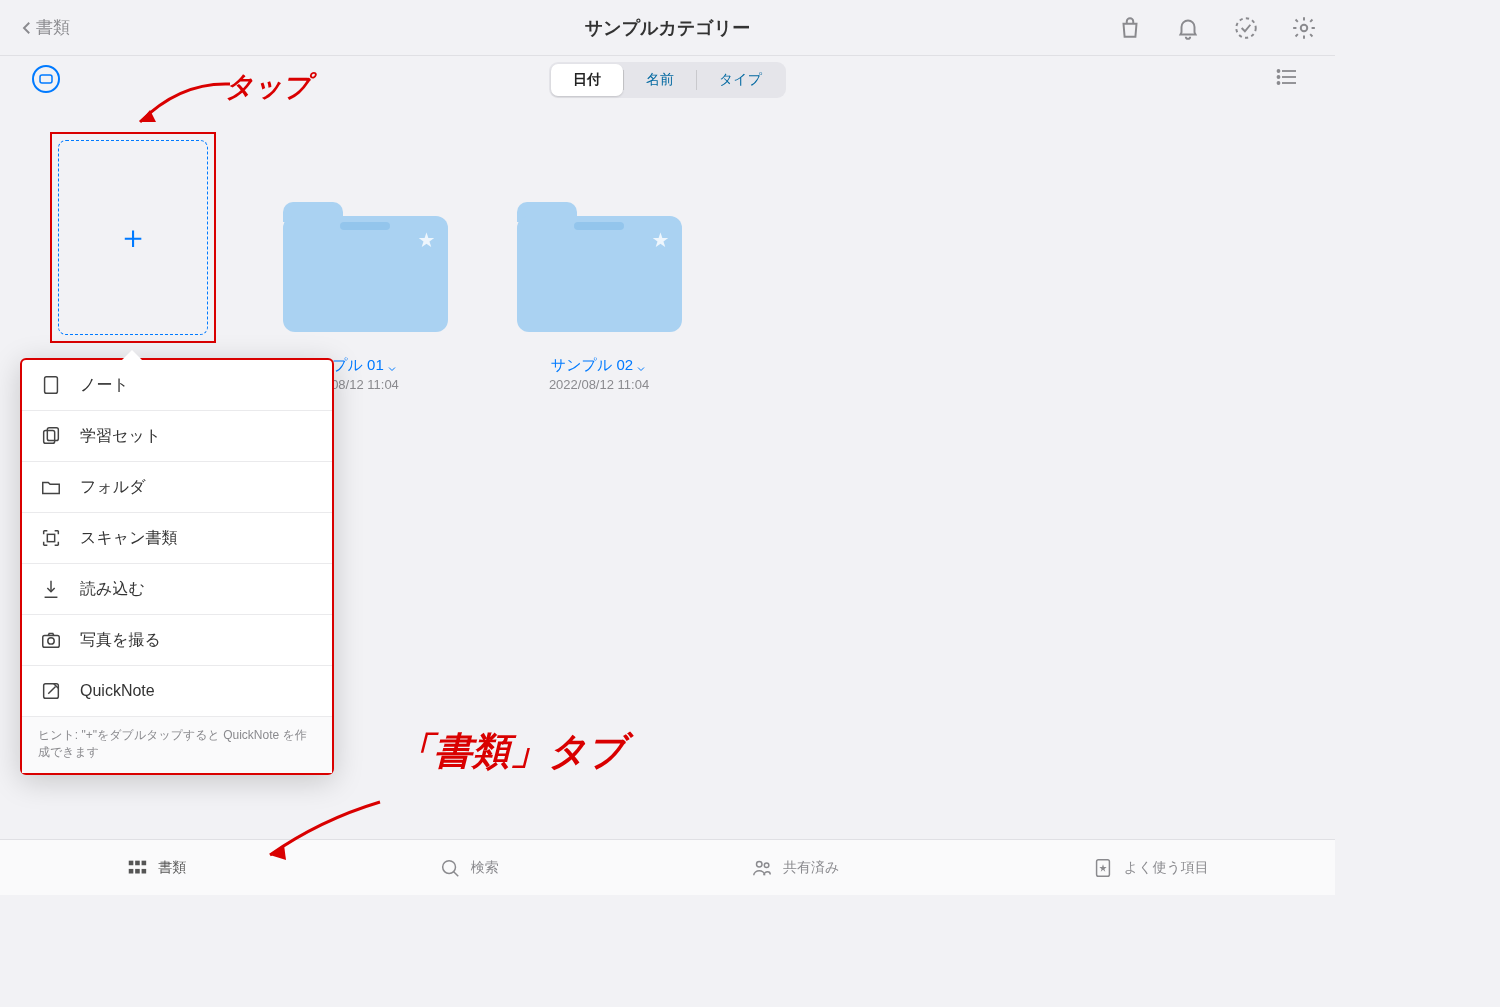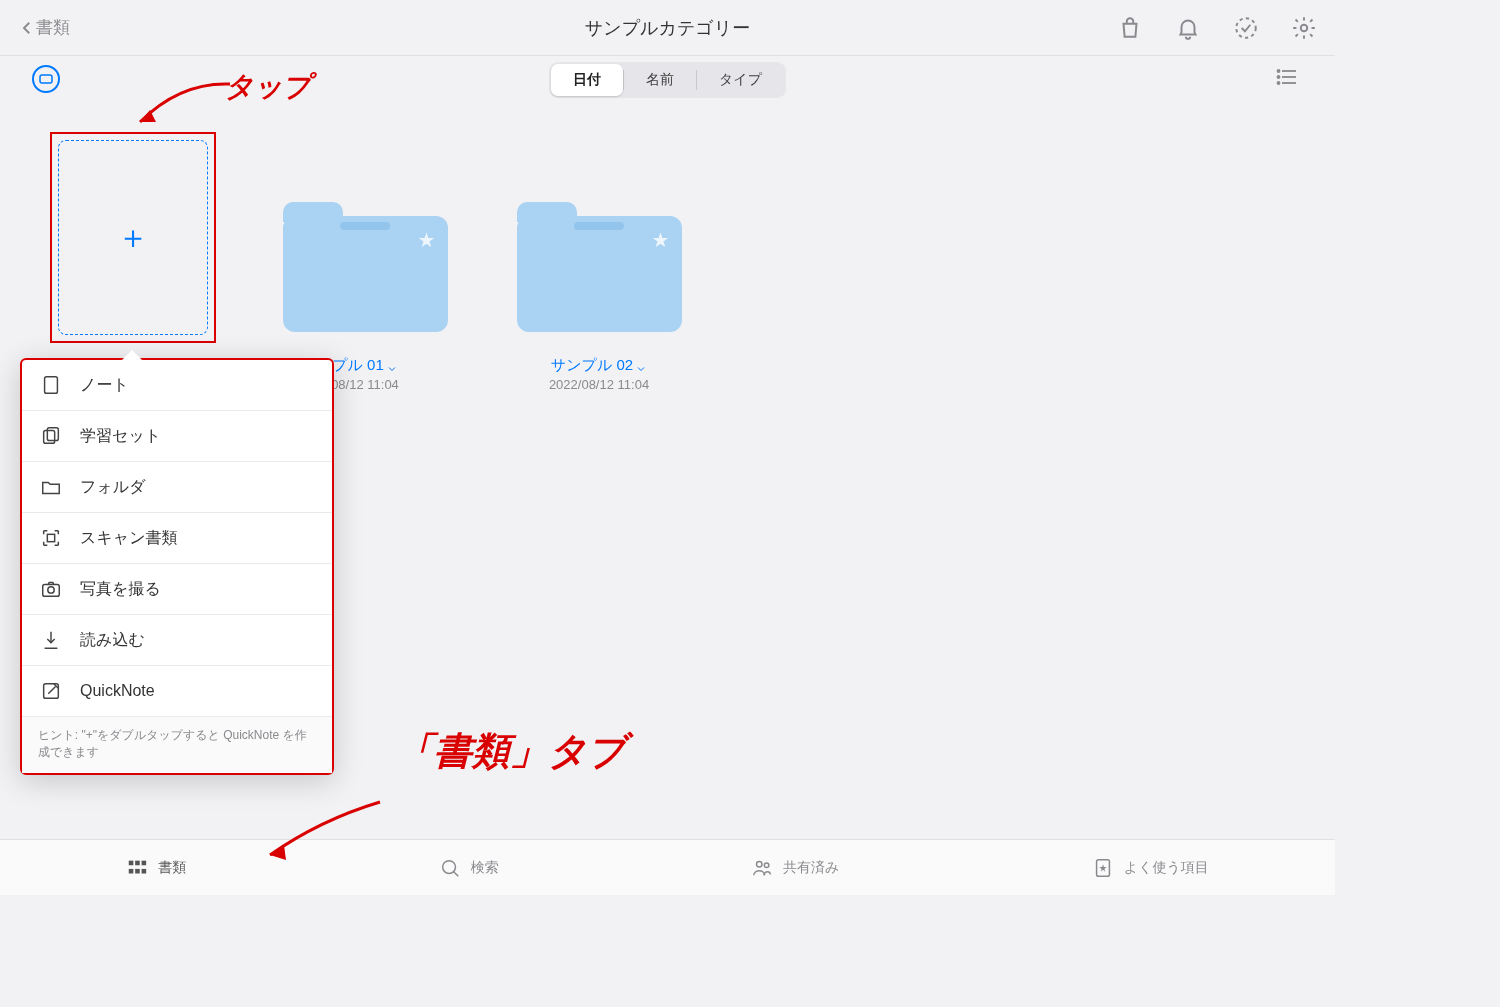--- a/index.html
+++ b/index.html
@@ -13,31 +13,31 @@
     --panel:#ffffff;
   }
   *{box-sizing:border-box;}
   html,body{margin:0;padding:0;width:1335px;height:895px;background:var(--bg);font-family:-apple-system,BlinkMacSystemFont,"Segoe UI",Arial,sans-serif;color:var(--text);overflow:hidden;}
   .app{position:relative;width:1335px;height:895px;}
 
   
   .topbar{height:56px;display:flex;align-items:center;padding:0 18px;border-bottom:1px solid #e0e0e4;}
   .back{display:flex;align-items:center;color:var(--muted);font-size:17px;cursor:pointer;}
   .back svg{width:18px;height:18px;stroke:var(--muted);fill:none;stroke-width:2.5;}
-  .title{position:absolute;left:0;right:0;top:16px;text-align:center;font-size:18px;font-weight:400;pointer-events:none;}
+  .title{position:absolute;left:0;right:0;top:16px;text-align:center;font-size:18px;font-weight:700;pointer-events:none;}
   .top-actions{margin-left:auto;display:flex;gap:32px;align-items:center;}
   .ticon{width:26px;height:26px;stroke:var(--muted);fill:none;stroke-width:1.8;}
 
   
   .subbar{height:46px;display:flex;align-items:center;padding:0 32px;position:relative;gap:32px;}
   .subbar .left{display:flex;align-items:center;}
   .logomark{width:28px;height:28px;border:2px solid var(--blue);border-radius:50%;display:flex;align-items:center;justify-content:center;color:var(--blue);}
   .segment{position:absolute;left:0;right:0;top:6px;display:flex;justify-content:center;pointer-events:none;}
   .seg{display:flex;background:#e5e5ea;border-radius:9px;padding:2px;pointer-events:auto;}
-  .seg button{border:0;background:transparent;padding:7px 22px;font-size:14px;color:#404040;border-radius:7px;cursor:pointer;position:relative;}
+  .seg button{border:0;background:transparent;padding:7px 22px;font-size:14px;color:#0369a1;border-radius:7px;cursor:pointer;position:relative;}
   .seg button.active{background:#fff;box-shadow:0 1px 2px rgba(0,0,0,0.15);font-weight:600;color:#222;}
   .seg .div{width:1px;background:#c9c9cd;margin:6px 0;}
   .view-toggle{margin-left:auto;padding:4px;}
   .view-toggle svg{width:24px;height:24px;stroke:var(--muted);stroke-width:1.8;fill:none;}
 
   
   .content{position:relative;padding:30px 50px;display:flex;gap:64px;align-items:flex-start;}
 
   .tile{display:flex;flex-direction:column;align-items:center;width:170px;}
   .add-box{position:relative;border:2px solid var(--annot);padding:6px;}
@@ -199,33 +199,33 @@
         </li>
       <li>
           <svg viewBox="0 0 24 24">
             <path d="M4 4h4M4 4v4M20 4h-4M20 4v4M4 20h4M4 20v-4M20 20h-4M20 20v-4"></path>
             <rect x="8" y="8" width="8" height="8"></rect>
           </svg>
           <span>スキャン書類</span>
         </li>
       <li>
           <svg viewBox="0 0 24 24">
+            <path d="M12 3v12"></path>
+            <polyline points="8 11 12 15 16 11"></polyline>
+            <path d="M5 21h14"></path>
+          </svg>
+          <span>読み込む</span>
+        </li>
+      <li>
+          <svg viewBox="0 0 24 24">
             <rect x="3" y="7" width="18" height="13" rx="2"></rect>
             <circle cx="12" cy="13" r="3.5"></circle>
             <path d="M9 7l1-2h4l1 2"></path>
           </svg>
           <span>写真を撮る</span>
-        </li>
-      <li>
-          <svg viewBox="0 0 24 24">
-            <path d="M12 3v12"></path>
-            <polyline points="8 11 12 15 16 11"></polyline>
-            <path d="M5 21h14"></path>
-          </svg>
-          <span>読み込む</span>
         </li>
       <li>
           <svg viewBox="0 0 24 24">
             <rect x="4" y="4" width="16" height="16" rx="2"></rect>
             <path d="M15 4l5 5"></path>
             <path d="M9 15l8-8"></path>
           </svg>
           <span>QuickNote</span>
         </li>
     </ul>

